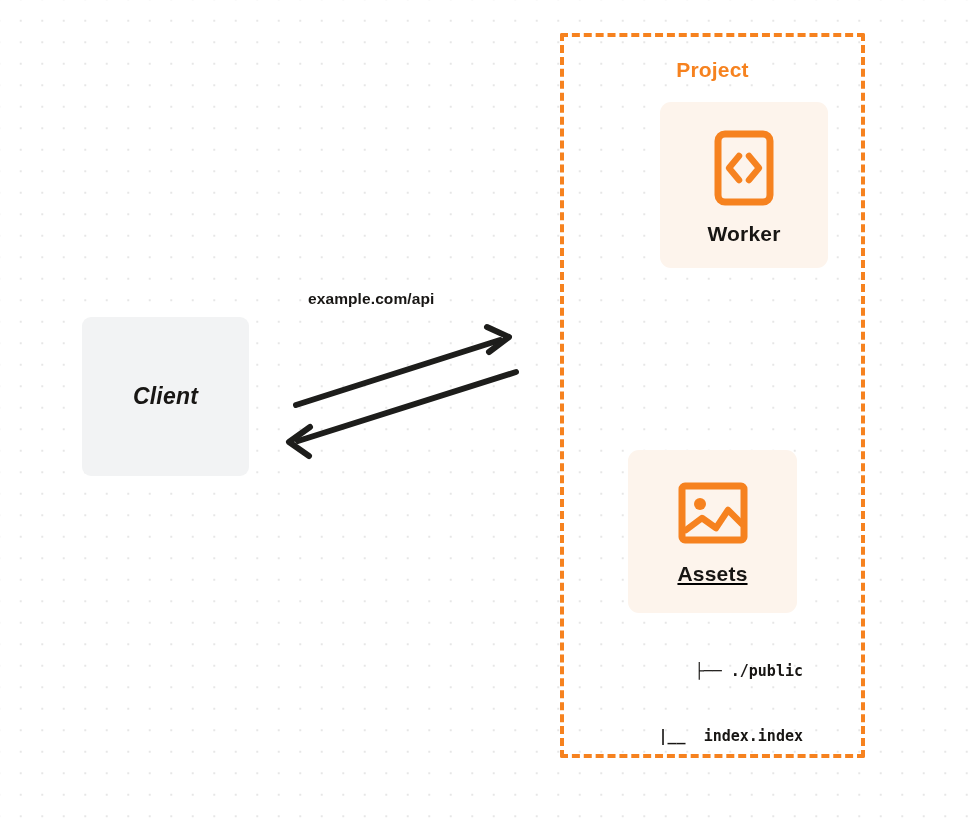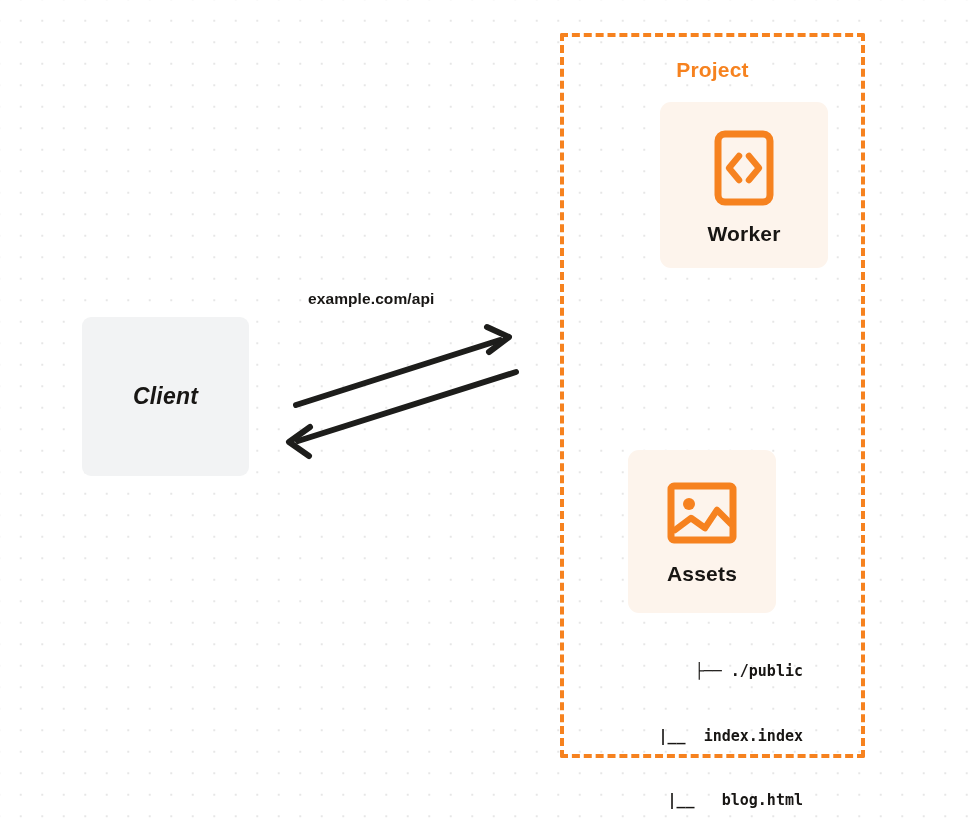--- a/index.html
+++ b/index.html
@@ -102,21 +102,21 @@
   .resource-card {
     position: absolute;
     background: #fdf4ec;
     border-radius: 11px;
     display: flex;
     flex-direction: column;
     align-items: center;
     justify-content: center;
   }
   #worker-card { left: 660px; top: 102px; width: 168px; height: 166px; }
-  #assets-card { left: 628px; top: 450px; width: 148px; height: 163px; }
+  #assets-card { left: 628px; top: 450px; width: 169px; height: 163px; text-decoration: underline; }
 
   .card-icon { display: block; }
   #worker-card .card-icon { margin-top: 6px; margin-bottom: 12px; }
   #assets-card .card-icon { margin-top: 4px; margin-bottom: 14px; }
 
   .card-label {
     font-size: 21px;
     font-weight: bold;
     color: #181614;
     letter-spacing: .2px;
@@ -187,17 +187,16 @@
         <circle cx="22" cy="22" r="6" fill="#f6821f"></circle>
         <polyline points="8,48 24,36 38,46 50,28 64,42" fill="none" stroke="#f6821f" stroke-width="6.5" stroke-linecap="round" stroke-linejoin="round"></polyline>
       </svg>
     </span>
     <span class="card-label">Assets</span>
   </div>
 
   <div id="file-tree">
     <span class="tree-row">├── ./public</span>
     <span class="tree-row"> |__  index.index</span>
-    <span class="tree-row"> |__   blog.html</span>
     
   </div>
 
 </div>
 
 </body></html>

